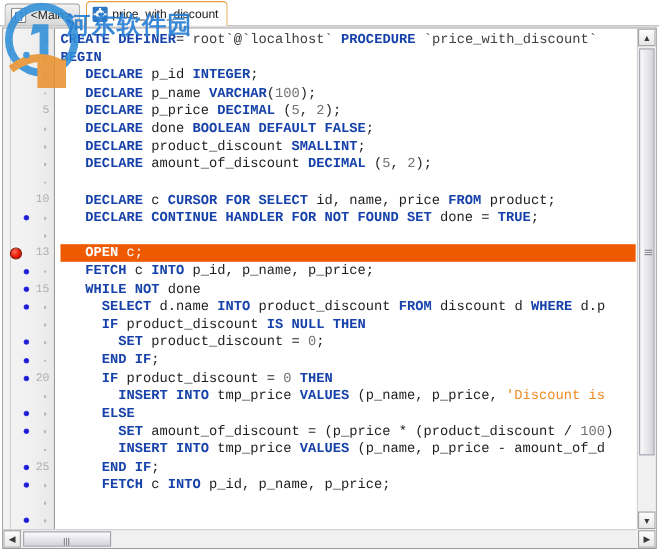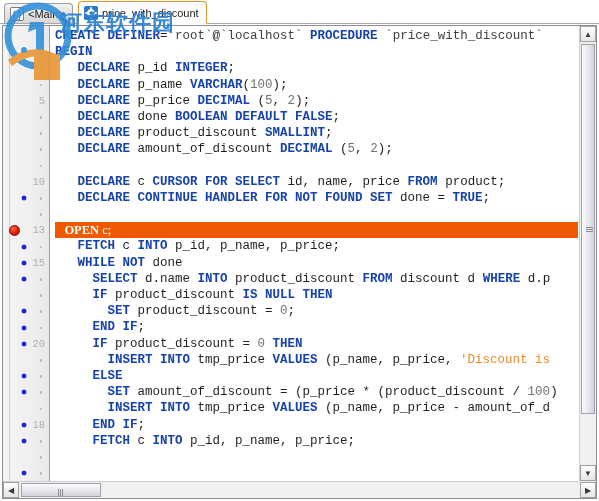--- a/index.html
+++ b/index.html
@@ -109,21 +109,21 @@
     line-height: 16.2px;
     white-space: pre;
     font-family: "Liberation Mono", "DejaVu Sans Mono", monospace;
     font-size: 12.5px;
     color: #222222;
   }
   .code-lines { position: absolute; left: 4px; top: 2px; right: 0; }
   .line.highlight {
     background: #ef5a00;
   }
-  .line.highlight span { color: #ffffff !important; font-family: Liberation Serif, serif; }
+  .line.highlight span { color: #ffffff !important; }
 
   .kw   { color: #1642aa; font-weight: bold; }
   .num  { color: #737373; }
   .str  { color: #f08a24; text-align: right; }
   .pln  { color: #1f1f1f; }
   .idq  { color: #404040; margin-top: 21px; }
 
   
   .grow {
     position: absolute;
@@ -386,21 +386,21 @@
           </div>
           <div class="grow" style="top: 358.4px;">
             <div class="bp-dot"></div>
             <div class="ldot"></div>
           </div>
           <div class="grow" style="top: 374.6px;">
             <div class="ldot"></div>
           </div>
           <div class="grow" style="top: 390.8px;">
             <div class="bp-dot"></div>
-            <div class="lnum">18</div>
+            <div class="lnum">25</div>
           </div>
           <div class="grow" style="top: 407px;">
             <div class="bp-dot"></div>
             <div class="ldot"></div>
           </div>
           <div class="grow" style="top: 423.2px;">
             <div class="ldot"></div>
           </div>
           <div class="grow" style="top: 439.4px;">
             <div class="bp-dot"></div>

